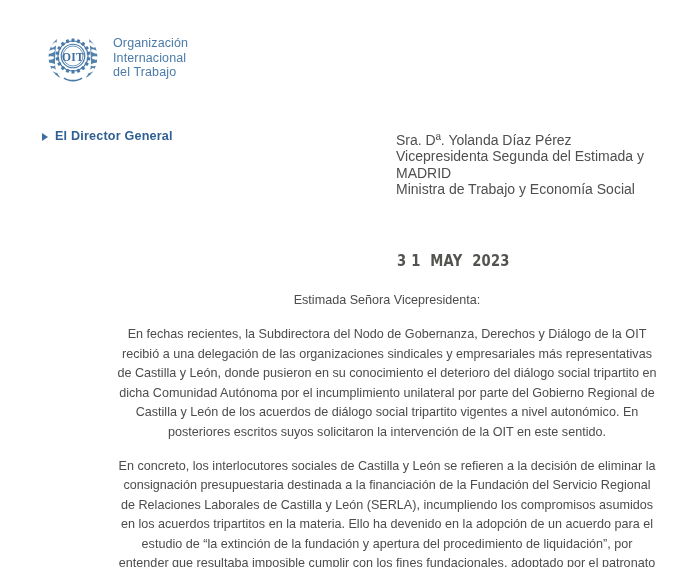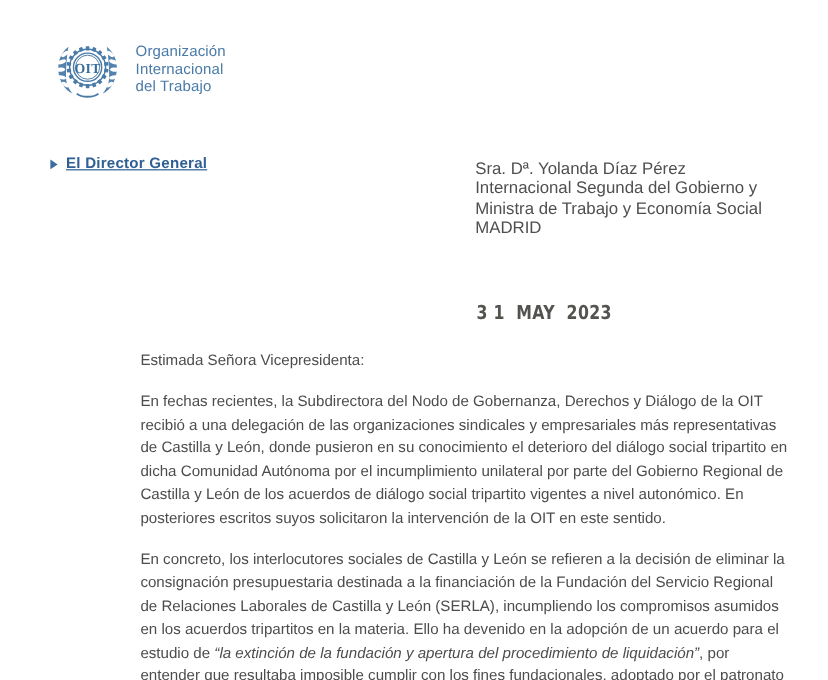--- a/index.html
+++ b/index.html
@@ -65,21 +65,20 @@
     border-bottom: 4px solid transparent;
     display: block;
     flex: 0 0 auto;
     margin-top: 1px;
   }
   .director-label {
     font-size: 12.6px;
     font-weight: 700;
     color: #2f5f93;
     letter-spacing: 0.015em;
-    text-decoration: underline;
   }
 
   
   .recipient {
     position: absolute;
     left: 396px;
     top: 132px;
     font-size: 14px;
     line-height: 16.4px;
     color: #4f4f4f;
@@ -107,24 +106,24 @@
     left: 117px;
     top: 291px;
     width: 540px;
     font-size: 12.6px;
     line-height: 19.5px;
     color: #4c4c4c;
     text-align: left;
   }
   .body-copy p {
     margin: 0 0 14.5px 0;
+    text-align: center;
   }
   .body-copy p:last-child { margin-bottom: 0; }
   .quoted {
-    font-style: italic;
   }
 </style>
 </head>
 <body>
 
 <div class="page">
 
   <div class="letterhead">
     <svg class="emblem" viewBox="0 0 124 112" aria-hidden="true">
       <g fill="none" stroke="#4a7ba8" stroke-width="2.4">
@@ -187,23 +186,23 @@
 del Trabajo</div>
   </div>
 
   <div class="director-line">
     <span class="tri-bullet"></span>
     <span class="director-label">El Director General</span>
   </div>
 
   <div class="recipient">
     <div>Sra. Dª. Yolanda Díaz Pérez</div>
-    <div>Internacional Segunda del Gobierno y</div>
+    <div>Vicepresidenta Segunda del Estimada y</div>
+    <div>MADRID</div>
     <div>Ministra de Trabajo y Economía Social</div>
-    <div>MADRID</div>
   </div>
 
   <div class="date-stamp">3 1  MAY  2023</div>
 
   <div class="body-copy">
     <p>Estimada Señora Vicepresidenta:</p>
     <p>En fechas recientes, la Subdirectora del Nodo de Gobernanza, Derechos y Diálogo de la OIT recibió a una delegación de las organizaciones sindicales y empresariales más representativas de Castilla y León, donde pusieron en su conocimiento el deterioro del diálogo social tripartito en dicha Comunidad Autónoma por el incumplimiento unilateral por parte del Gobierno Regional de Castilla y León de los acuerdos de diálogo social tripartito vigentes a nivel autonómico. En posteriores escritos suyos solicitaron la intervención de la OIT en este sentido.</p>
     <p><span>En concreto, los interlocutores sociales de Castilla y León se refieren a la decisión de eliminar la consignación presupuestaria destinada a la financiación de la Fundación del Servicio Regional de Relaciones Laborales de Castilla y León (SERLA), incumpliendo los compromisos asumidos en los acuerdos tripartitos en la materia. Ello ha devenido en la adopción de un acuerdo para el estudio de </span><span class="quoted">“la extinción de la fundación y apertura del procedimiento de liquidación”</span><span>, por entender que resultaba imposible cumplir con los fines fundacionales, adoptado por el patronato de la Fundación SERLA en enero de 2023.</span></p>
   </div>
 

